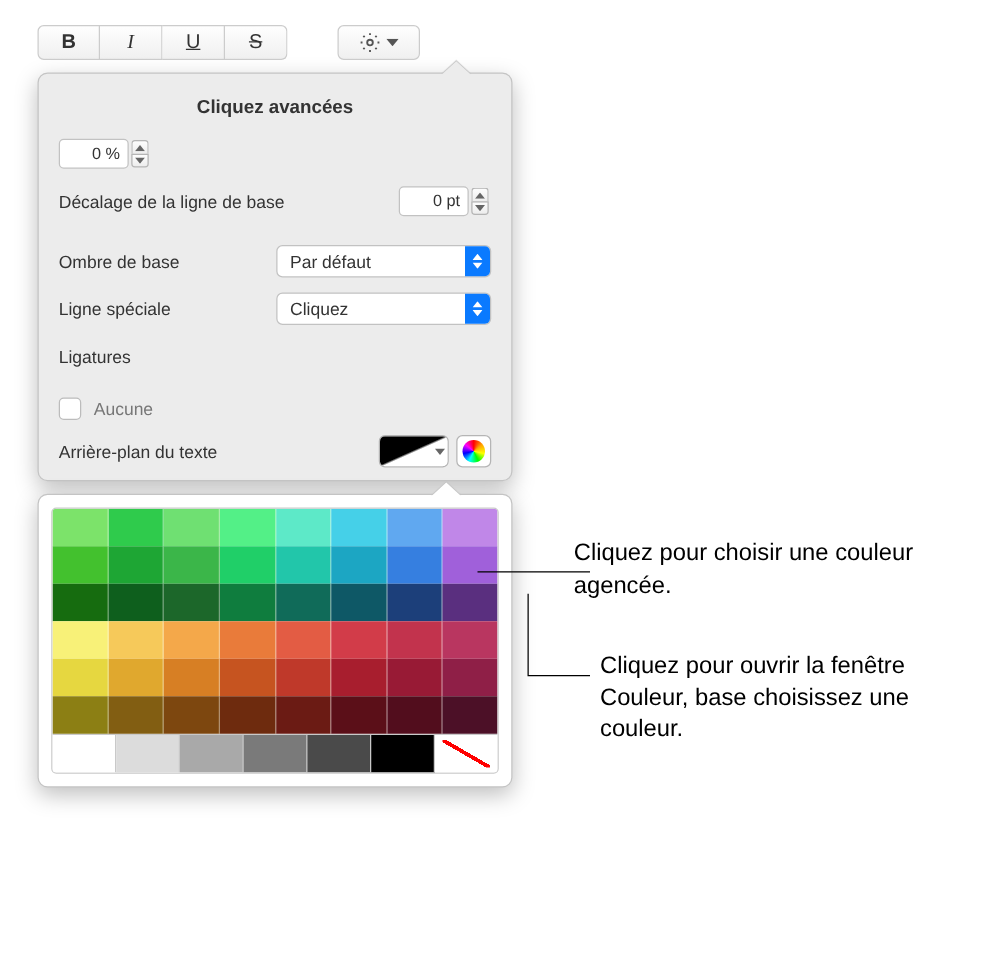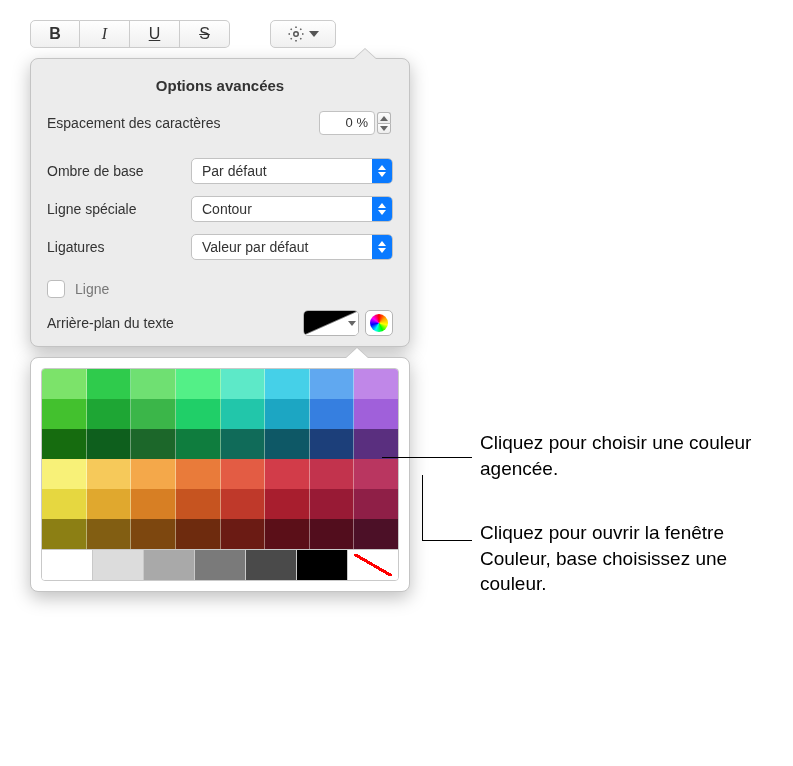--- a/index.html
+++ b/index.html
@@ -118,21 +118,21 @@
       border: 1px solid #b5b5b5;
       background: linear-gradient(#fdfdfd,#ededed);
       display: flex;
       align-items: center;
       justify-content: center;
       cursor: pointer;
     }
     .stepper-arrow.up { border-radius: 3px 3px 0 0; border-bottom: none; }
     .stepper-arrow.down { border-radius: 0 0 3px 3px; }
     .dropdown {
-      width: 202px;
+      width: 172px;
       height: 26px;
       border: 1px solid #c2c2c2;
       border-radius: 5px;
       background: #fff;
       display: flex;
       align-items: center;
       justify-content: space-between;
       padding-left: 10px;
       font-size: 14px;
       cursor: pointer;
@@ -297,41 +297,58 @@
           <circle cx="12" cy="12" r="3"></circle>
           <path d="M12 2v2M12 20v2M4.9 4.9l1.4 1.4M17.7 17.7l1.4 1.4M2 12h2M20 12h2M4.9 19.1l1.4-1.4M17.7 6.3l1.4-1.4"></path>
         </svg>
       <svg width="10" height="6" viewBox="0 0 10 6">
           <path d="M0 0 L5 6 L10 0" fill="#555"></path>
         </svg>
     </div>
   </div>
 
   <div class="panel">
-    <div class="panel-title">Options avancées</div>
+    <div class="panel-title">Cliquez avancées</div>
 
     <div class="row">
-      <span class="row-label">Espacement des caractères</span>
       <div class="stepper">
         <div class="stepper-field">0 %</div>
         <div class="stepper-arrows">
           <div class="stepper-arrow up">
               <svg width="8" height="5" viewBox="0 0 8 5">
                 <path d="M0 5 L4 0 L8 5" fill="#666"></path>
               </svg>
             </div>
           <div class="stepper-arrow down">
               <svg width="8" height="5" viewBox="0 0 8 5">
                 <path d="M0 0 L4 5 L8 0" fill="#666"></path>
               </svg>
             </div>
         </div>
       </div>
     </div>
 
+    <div class="row">
+      <span class="row-label">Décalage de la ligne de base</span>
+      <div class="stepper">
+        <div class="stepper-field">0 pt</div>
+        <div class="stepper-arrows">
+          <div class="stepper-arrow up">
+              <svg width="8" height="5" viewBox="0 0 8 5">
+                <path d="M0 5 L4 0 L8 5" fill="#666"></path>
+              </svg>
+            </div>
+          <div class="stepper-arrow down">
+              <svg width="8" height="5" viewBox="0 0 8 5">
+                <path d="M0 0 L4 5 L8 0" fill="#666"></path>
+              </svg>
+            </div>
+        </div>
+      </div>
+    </div>
 
     <div style="height:10px"></div>
 
     <div class="row">
       <span class="row-label">Ombre de base</span>
       <div class="dropdown">
         <span>Par défaut</span>
         <div class="dropdown-cap">
           <svg width="8" height="5" viewBox="0 0 8 5">
               <path d="M0 5 L4 0 L8 5" fill="#fff"></path>
@@ -339,52 +356,41 @@
           <svg width="8" height="5" viewBox="0 0 8 5">
               <path d="M0 0 L4 5 L8 0" fill="#fff"></path>
             </svg>
         </div>
       </div>
     </div>
 
     <div class="row">
       <span class="row-label">Ligne spéciale</span>
       <div class="dropdown">
-        <span>Contour</span>
+        <span>Cliquez</span>
         <div class="dropdown-cap">
           <svg width="8" height="5" viewBox="0 0 8 5">
               <path d="M0 5 L4 0 L8 5" fill="#fff"></path>
             </svg>
           <svg width="8" height="5" viewBox="0 0 8 5">
               <path d="M0 0 L4 5 L8 0" fill="#fff"></path>
             </svg>
         </div>
       </div>
     </div>
 
     <div class="row">
       <span class="row-label">Ligatures</span>
-      <div class="dropdown">
-        <span>Valeur par défaut</span>
-        <div class="dropdown-cap">
-          <svg width="8" height="5" viewBox="0 0 8 5">
-              <path d="M0 5 L4 0 L8 5" fill="#fff"></path>
-            </svg>
-          <svg width="8" height="5" viewBox="0 0 8 5">
-              <path d="M0 0 L4 5 L8 0" fill="#fff"></path>
-            </svg>
-        </div>
-      </div>
     </div>
 
     <div style="height:8px"></div>
 
     <div class="checkbox-row">
       <div class="checkbox"></div>
-      <span class="row-label" style="color:#777">Ligne</span>
+      <span class="row-label" style="color:#777">Aucune</span>
     </div>
 
     <div class="bg-row">
       <span class="row-label">Arrière-plan du texte</span>
       <div class="color-wells">
         <div class="well-matched"></div>
         <div class="well-picker">
           <div class="rainbow-circle"></div>
         </div>
       </div>
@@ -460,17 +466,17 @@
           <div class="swatch" style="background: rgb(122, 122, 122); border-right: 1px solid rgb(201, 201, 201);"></div>
           <div class="swatch" style="background: rgb(74, 74, 74); border-right: 1px solid rgb(201, 201, 201);"></div>
           <div class="swatch" style="background: rgb(0, 0, 0); border-right: 1px solid rgb(201, 201, 201);"></div>
           <div class="swatch-none"></div>
         </div>
       </div>
   </div>
 </div>
 
 <div class="leader" style="left:382px; top:457px; width:90px"></div>
-<div class="annotation" style="left:480px; top:430px; width:290px">Cliquez pour choisir une couleur agencée.</div>
+<div class="annotation" style="left:459px; top:430px; width:290px">Cliquez pour choisir une couleur agencée.</div>
 
 <div class="leader" style="left:422px; top:540px; width:50px"></div>
 <div class="leader" style="left:422px; top:475px; width:1px; height:65px; background:#000"></div>
 <div class="annotation" style="left:480px; top:520px; width:300px">Cliquez pour ouvrir la fenêtre Couleur, base choisissez une couleur.</div>
 
 </body></html>

